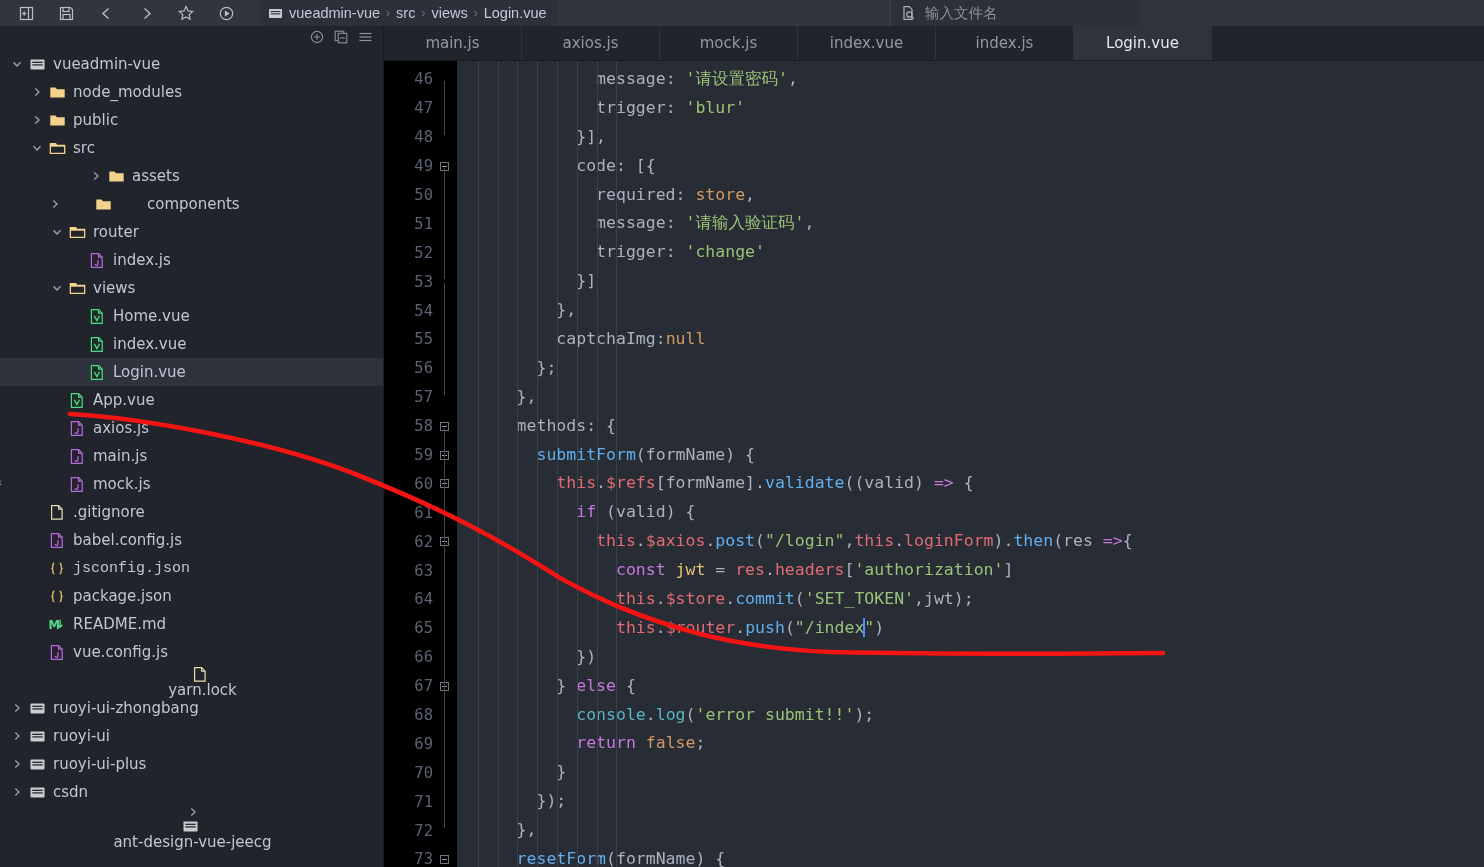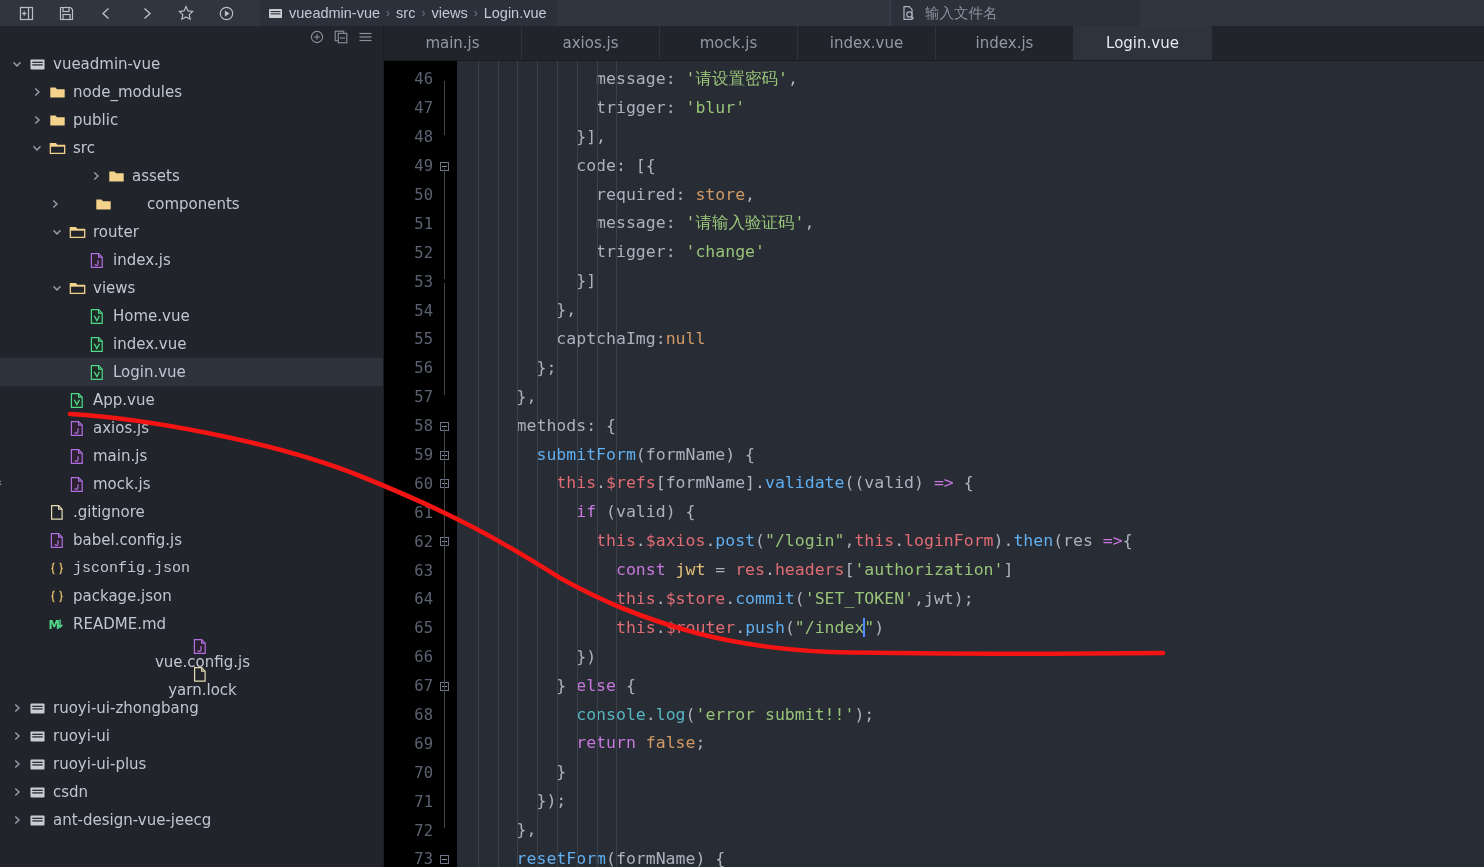--- a/index.html
+++ b/index.html
@@ -636,21 +636,21 @@
           <div class="row" style="padding-left: 28px;">
             <span class="chev blank"></span>
             <span class="ico">
               <svg width="18" height="17" viewBox="0 0 18 17" fill="none">
                 <text x="0.5" y="12.6" font-family="DejaVu Sans, sans-serif" font-size="11.5" font-weight="bold" fill="#51d88a">M</text>
                 <path d="M12.1 3.6v7.3M9.8 8.8l2.3 2.4 2.3-2.4" stroke="#51d88a" stroke-width="1.35" fill="none"></path>
               </svg>
             </span>
             <span class="lbl">README.md</span>
           </div>
-          <div class="row" style="padding-left: 28px; flex-direction: column;">
+          <div class="row" style="padding-left: 28px;">
             <span class="chev blank"></span>
             <span class="ico">
               <svg width="16" height="17" viewBox="0 0 16 17" fill="none">
                 <path d="M2.4 1.6h7.2l3.6 3.6v10.2H2.4z" fill="#2a2030" stroke="#b06ede" stroke-width="1.2"></path>
                 <path d="M9.6 1.6v3.6h3.6" stroke="#b06ede" stroke-width="1.2"></path>
                 <path d="M9 8.2v3.6a1.6 1.6 0 0 1-3.1.5" stroke="#b06ede" stroke-width="1.25" fill="none"></path>
               </svg>
             </span>
             <span class="lbl">vue.config.js</span>
           </div>
@@ -717,21 +717,21 @@
             </span>
             <span class="ico">
               <svg width="17" height="17" viewBox="0 0 17 17" fill="#c9ccd1">
                 <rect x="1.5" y="3.5" width="14" height="10" rx="0.8"></rect>
                 <rect x="3.3" y="5.7" width="10.4" height="1.25" fill="#21252b"></rect>
                 <rect x="3.3" y="8.3" width="10.4" height="1.25" fill="#21252b"></rect>
               </svg>
             </span>
             <span class="lbl">csdn</span>
           </div>
-          <div class="row" style="padding-left: 8px;">
+          <div class="row" style="padding-left: 8px; flex-direction: column;">
             <span class="chev">
               <svg width="12" height="12" viewBox="0 0 12 12" fill="none" stroke="currentColor" stroke-width="1.35">
                 <polyline points="4.3,2.5 8,6 4.3,9.5"></polyline>
               </svg>
             </span>
             <span class="ico">
               <svg width="17" height="17" viewBox="0 0 17 17" fill="#c9ccd1">
                 <rect x="1.5" y="3.5" width="14" height="10" rx="0.8"></rect>
                 <rect x="3.3" y="5.7" width="10.4" height="1.25" fill="#21252b"></rect>
                 <rect x="3.3" y="8.3" width="10.4" height="1.25" fill="#21252b"></rect>

